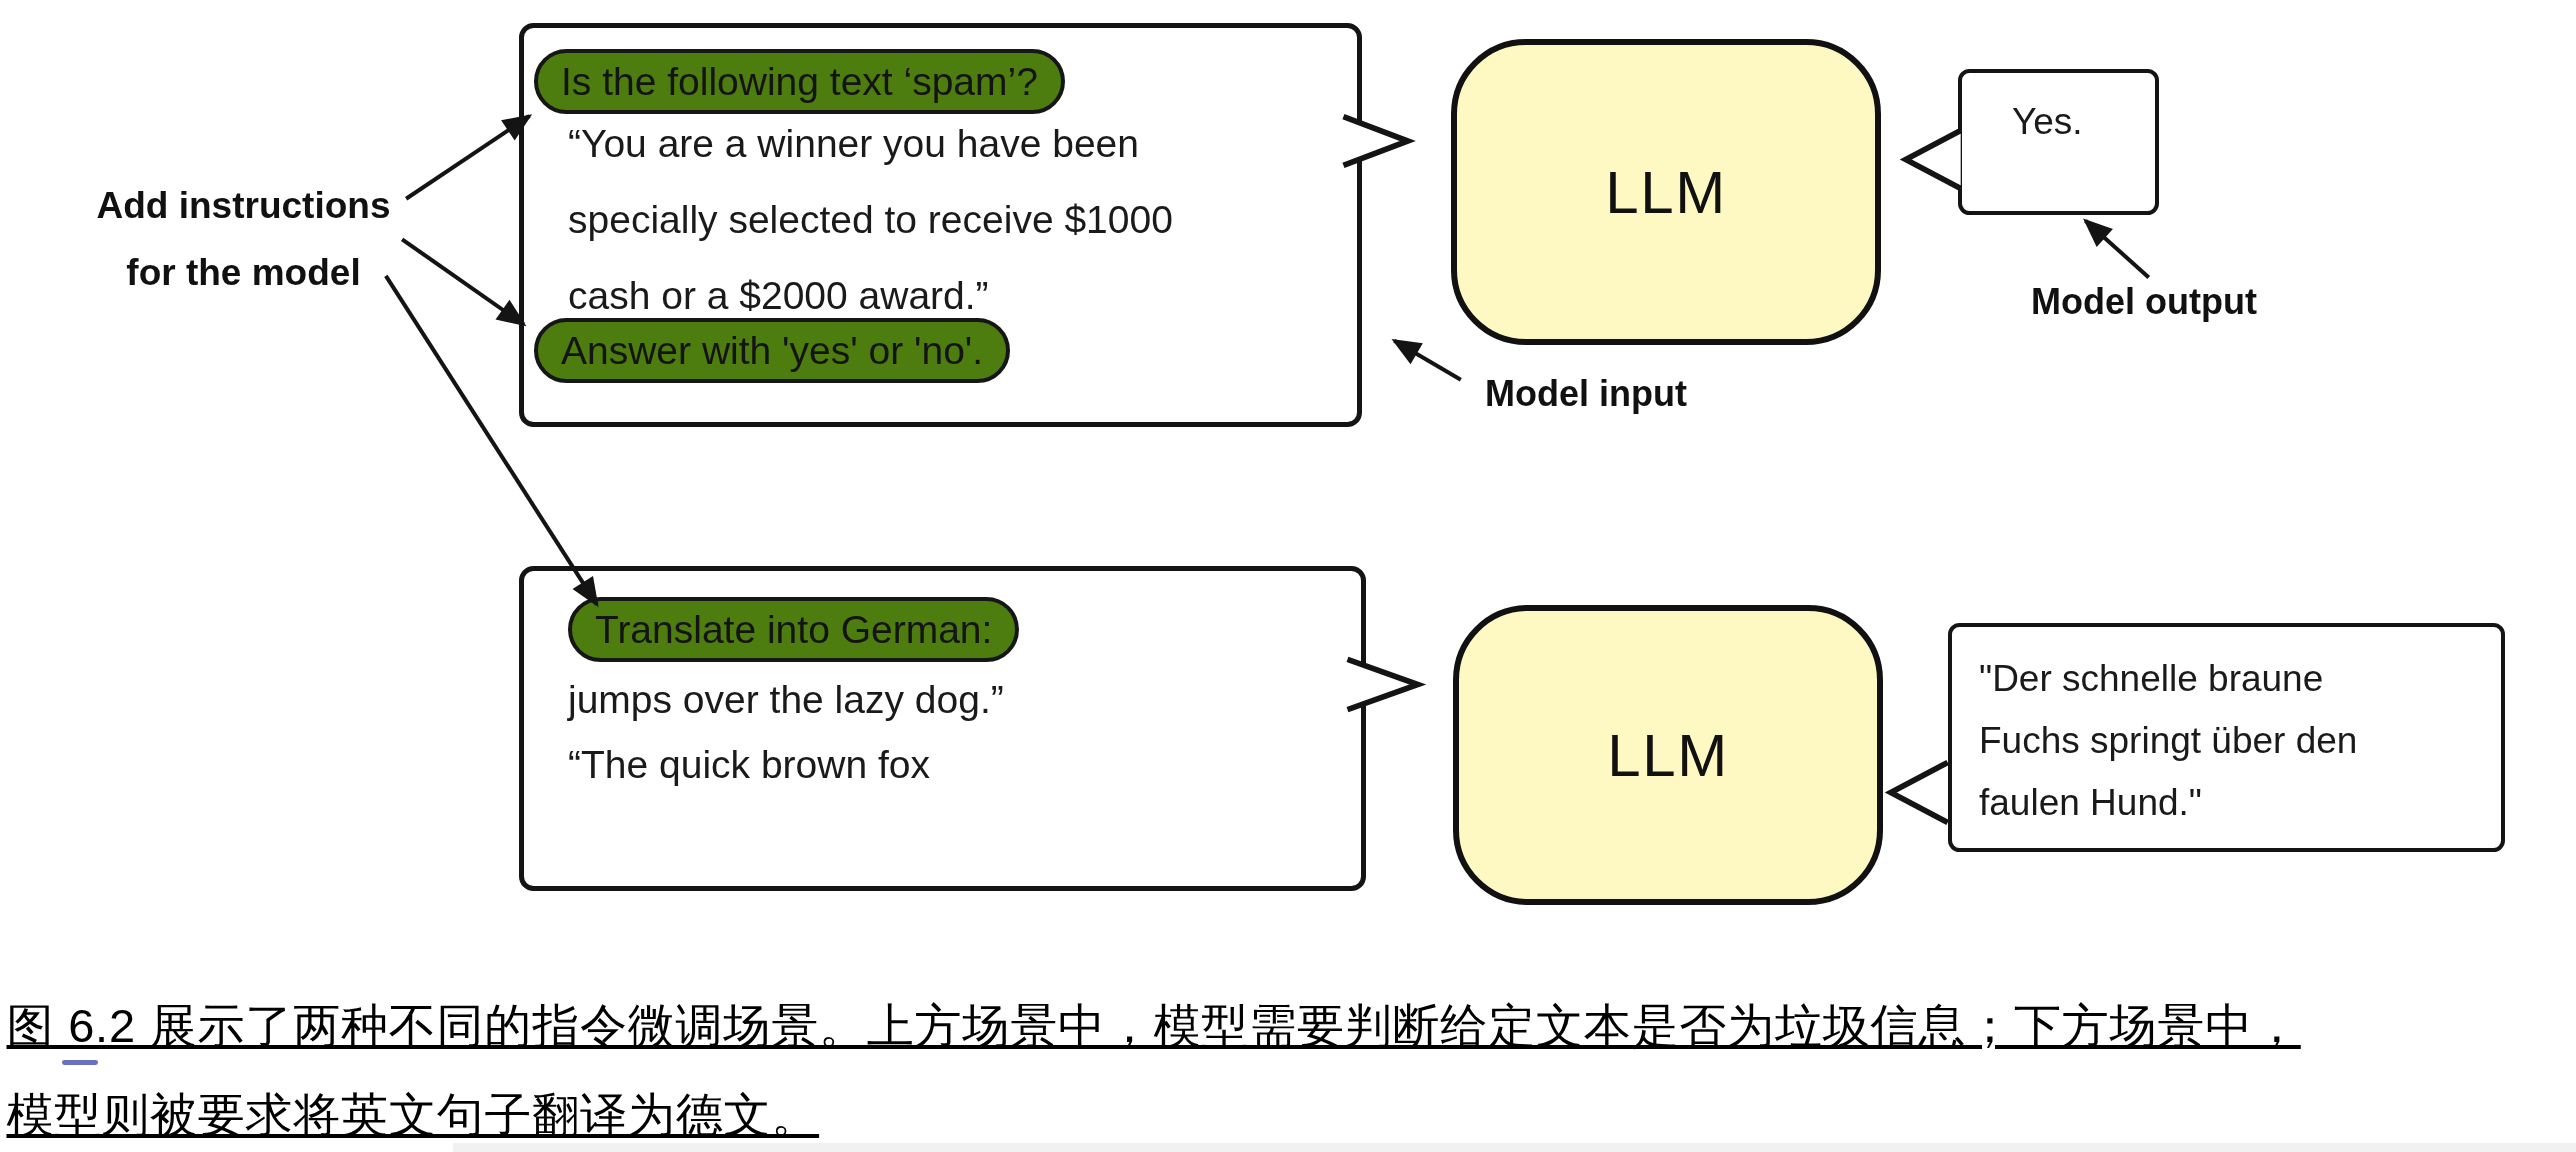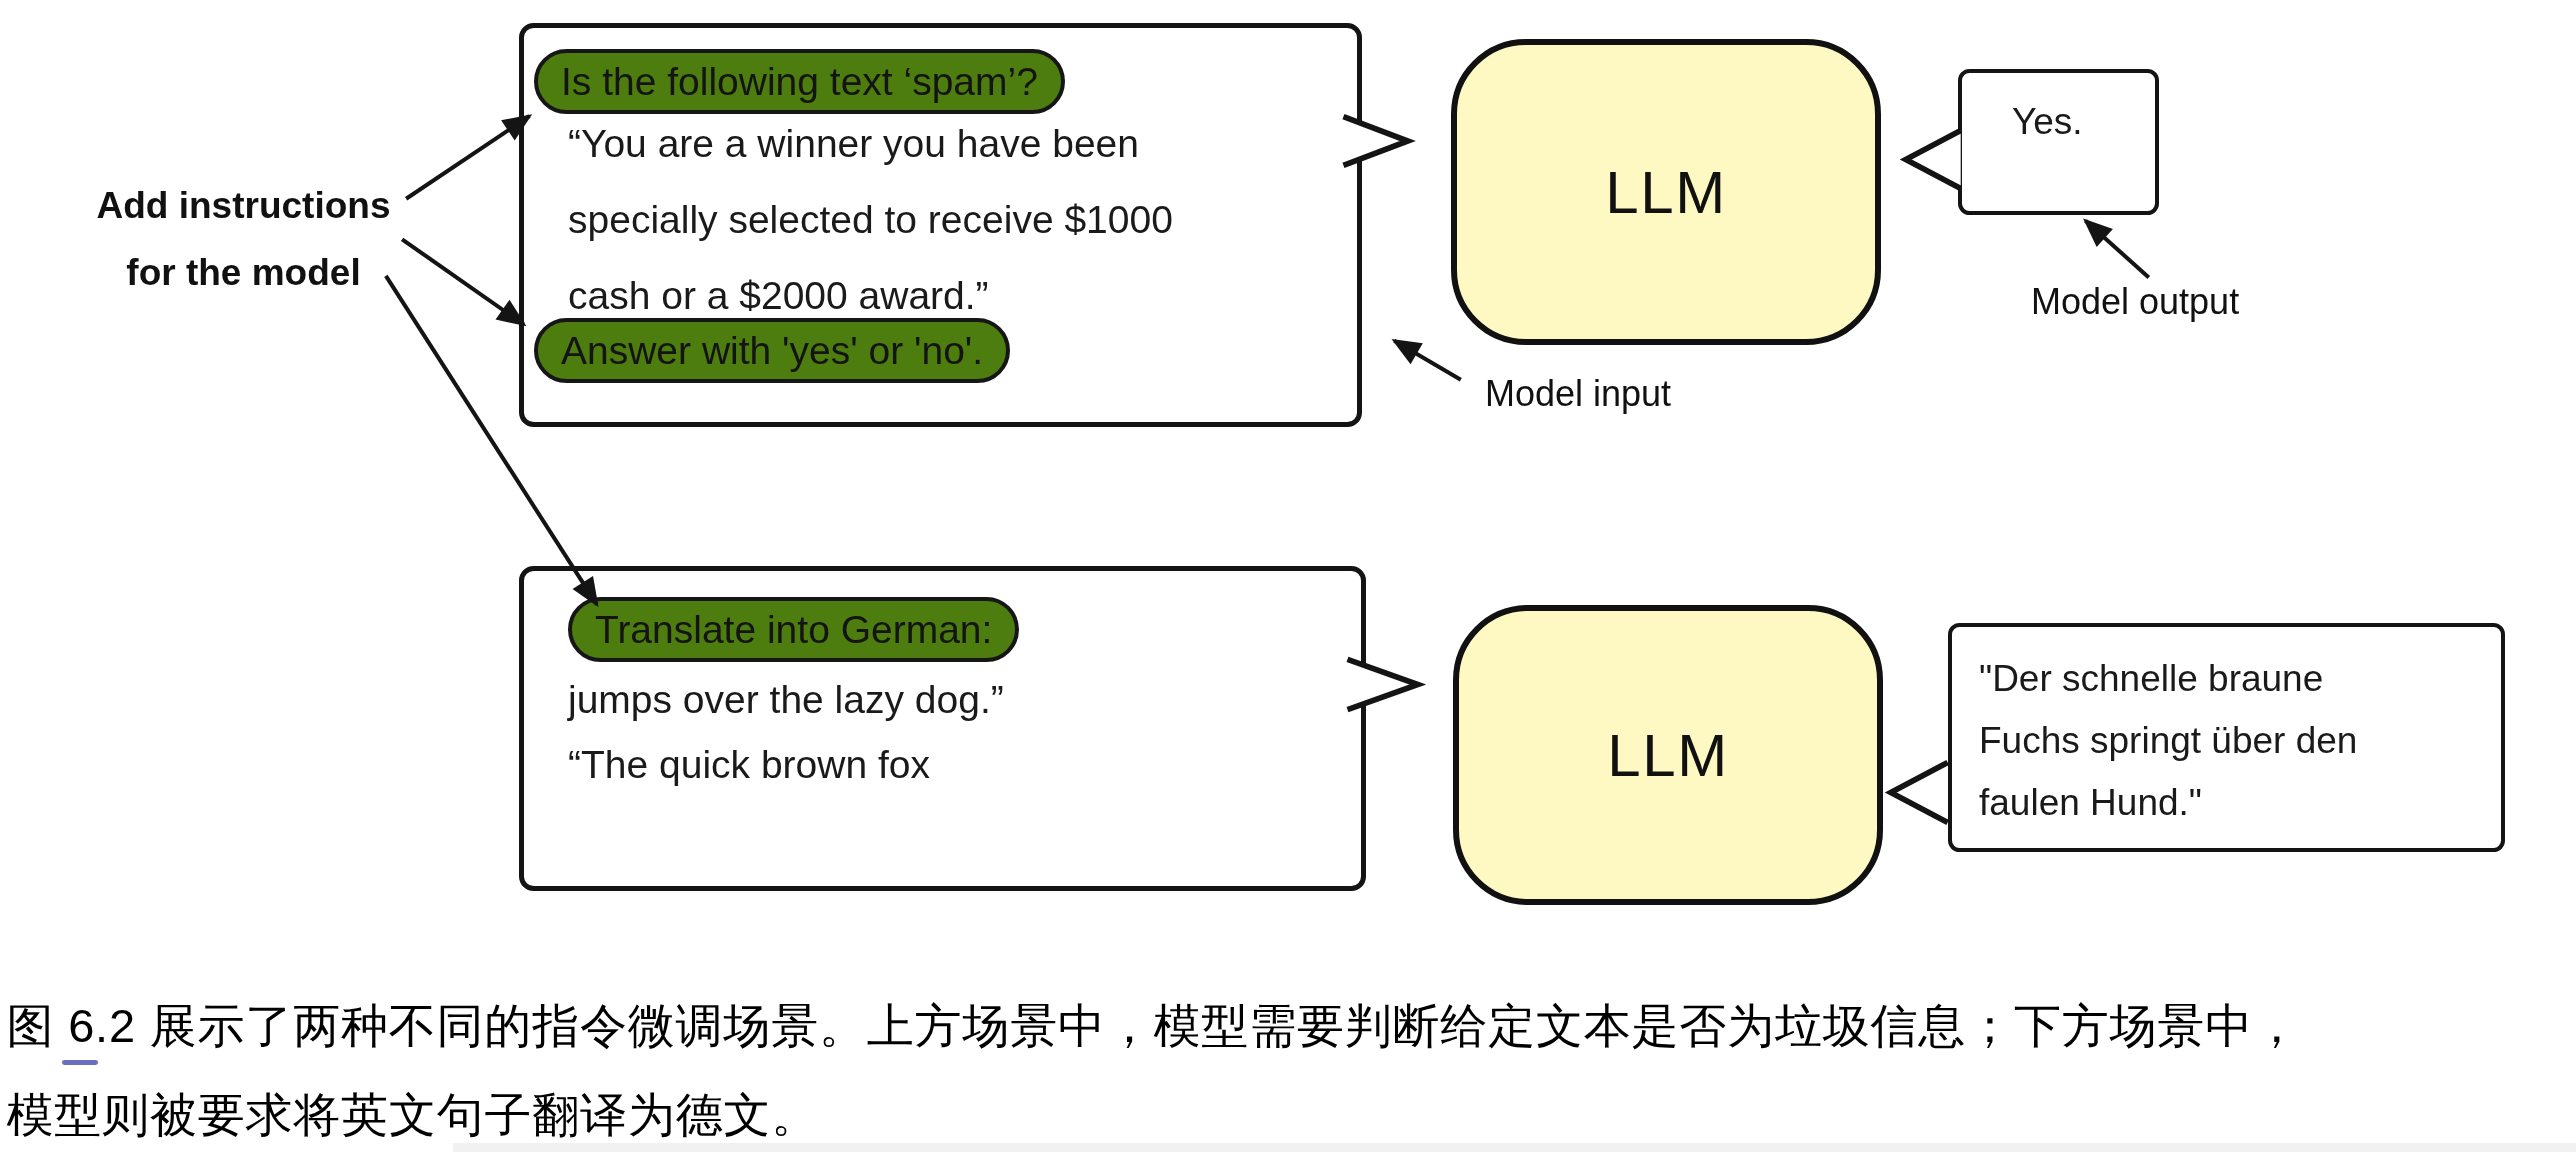--- a/index.html
+++ b/index.html
@@ -65,21 +65,21 @@
   .bubble-text {
     position: absolute;
     font-size: 37px;
     color: #1a1a1a;
     white-space: nowrap;
   }
   .bubble-text div { height: 62px; display: flex; align-items: center; }
 
   .hand-label {
     position: absolute;
-    font-weight: 400;
+    font-weight: 700;
     font-size: 36px;
     color: #111111;
     white-space: nowrap;
   }
   .add-label {
     position: absolute;
     left: 73px;
     top: 172px;
     width: 341px;
     text-align: center;
@@ -106,20 +106,21 @@
   }
   .overlay line { stroke: #141414; stroke-width: 5; }
 
   .caption-line {
     position: absolute;
     left: 6.5px;
     font-size: 47px;
     letter-spacing: 0.8px;
     color: #000000;
     white-space: nowrap;
+    text-decoration: underline;
   }
   .link-underline {
     position: absolute;
     left: 62px;
     top: 1060px;
     width: 36px;
     height: 4.9px;
     border-radius: 2.4px;
     background: #6a6fc0;
   }

